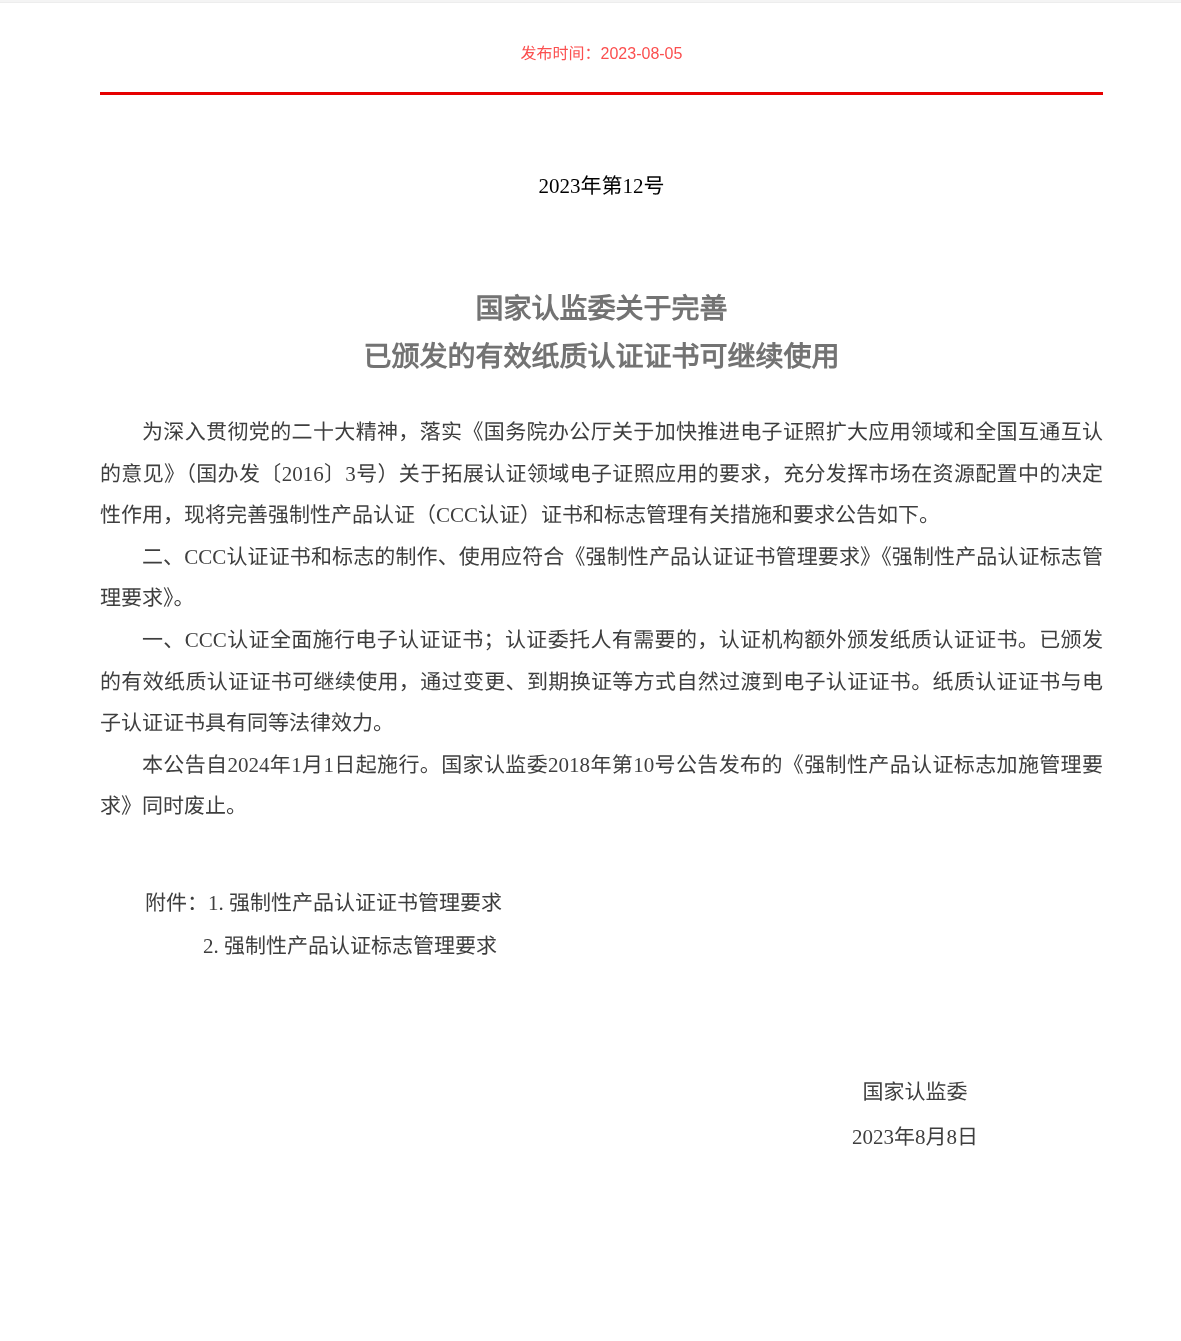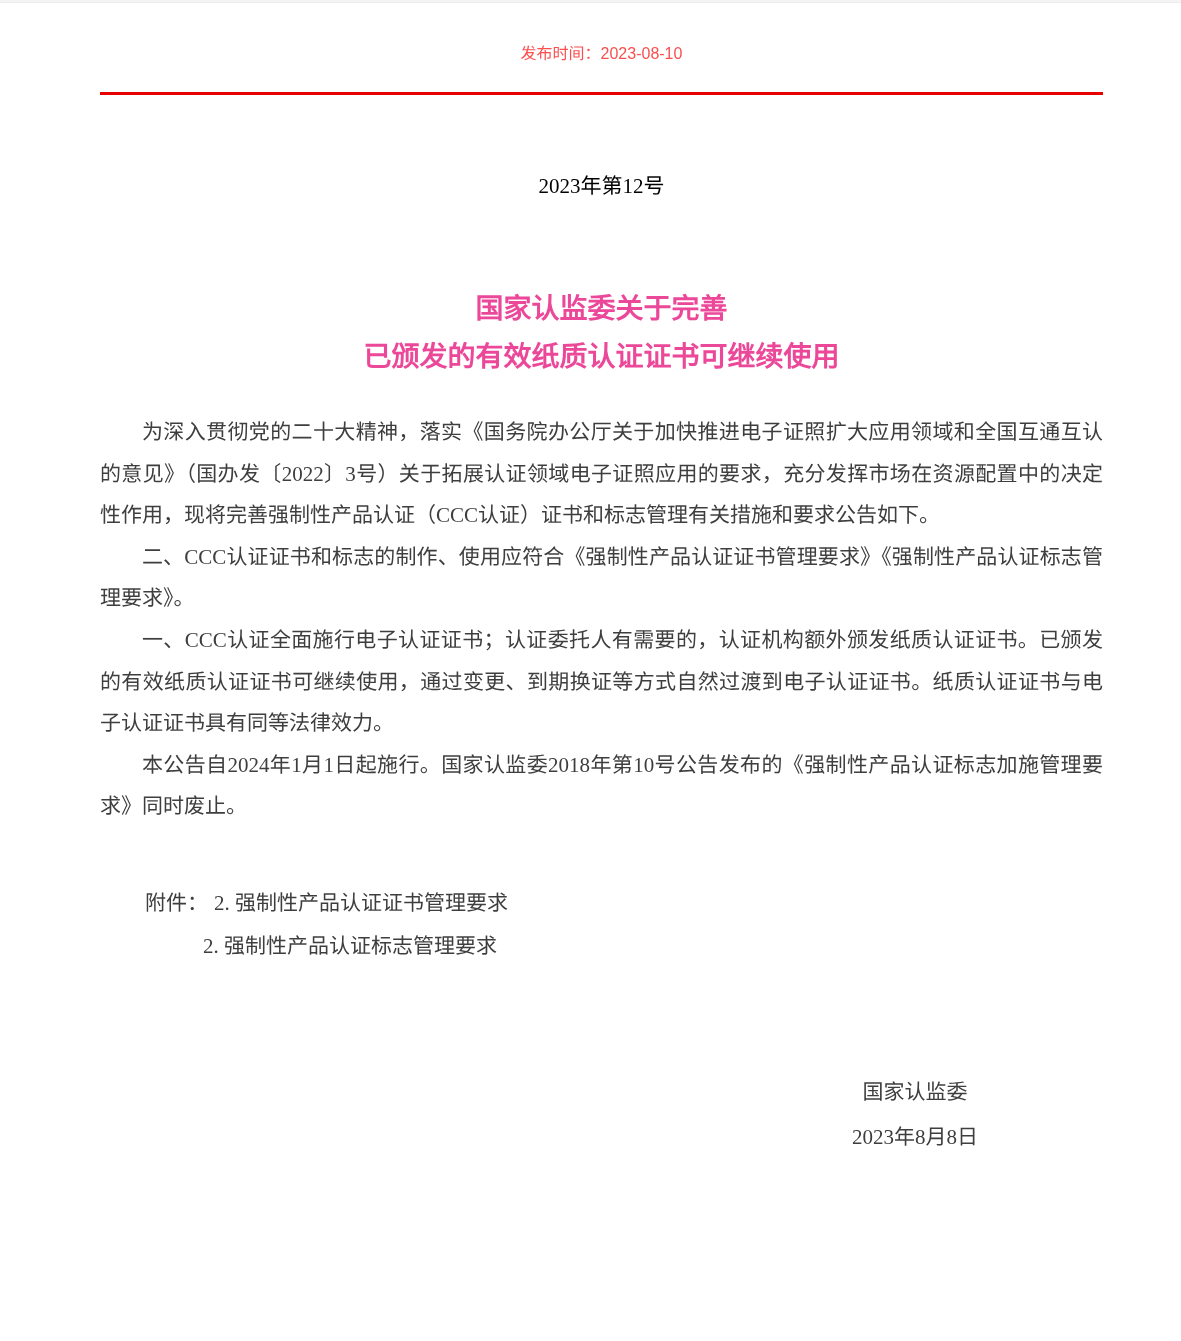--- a/index.html
+++ b/index.html
@@ -56,21 +56,21 @@
     line-height:30px;
     color:#000000;
   }
   .doc-title{
     margin-top:84px;
     text-align:center;
     font-family:"Liberation Sans", sans-serif;
     font-weight:bold;
     font-size:28px;
     line-height:48px;
-    color:#ec4899;
+    color:#737373;
   }
   .doc-body{
     margin-top:31px;
     font-size:21px;
     line-height:41.6px;
     text-align:justify;
     text-justify:inter-ideograph;
     color:var(--body-text);
   }
   .doc-body p{
@@ -78,62 +78,62 @@
     margin:0;
   }
   .attachments{
     margin-top:54px;
     font-size:21px;
     line-height:43px;
     color:var(--body-text);
   }
   .attach-line1{padding-left:45px;}
   .attach-line2{padding-left:103px;}
-  .attach-label{margin-right:6px;}
+  .attach-label{margin-right:0;}
   .attach-link{color:var(--body-text);text-decoration:none;cursor:pointer;}
   .signature{
     margin-top:102px;
     margin-left:auto;
     margin-right:125px;
     width:max-content;
     text-align:center;
     font-size:21px;
     line-height:45px;
     color:var(--body-text);
   }
 </style>
 </head>
 <body>
 
 <div class="top-strip"></div>
 
 <div class="content">
 
 
-  <div class="publish-time">发布时间：2023-08-10</div>
+  <div class="publish-time">发布时间：2023-08-05</div>
 
   <div class="red-divider"></div>
 
   <div class="doc-number">2023年第12号</div>
 
   <div class="doc-title">
     <div>国家认监委关于完善</div>
     <div>已颁发的有效纸质认证证书可继续使用</div>
   </div>
 
   <div class="doc-body">
-    <p>为深入贯彻党的二十大精神，落实《国务院办公厅关于加快推进电子证照扩大应用领域和全国互通互认的意见》（国办发〔2022〕3号）关于拓展认证领域电子证照应用的要求，充分发挥市场在资源配置中的决定性作用，现将完善强制性产品认证（CCC认证）证书和标志管理有关措施和要求公告如下。</p>
+    <p>为深入贯彻党的二十大精神，落实《国务院办公厅关于加快推进电子证照扩大应用领域和全国互通互认的意见》（国办发〔2016〕3号）关于拓展认证领域电子证照应用的要求，充分发挥市场在资源配置中的决定性作用，现将完善强制性产品认证（CCC认证）证书和标志管理有关措施和要求公告如下。</p>
     <p>二、CCC认证证书和标志的制作、使用应符合《强制性产品认证证书管理要求》《强制性产品认证标志管理要求》。</p>
     <p>一、CCC认证全面施行电子认证证书；认证委托人有需要的，认证机构额外颁发纸质认证证书。已颁发的有效纸质认证证书可继续使用，通过变更、到期换证等方式自然过渡到电子认证证书。纸质认证证书与电子认证证书具有同等法律效力。</p>
     <p>本公告自2024年1月1日起施行。国家认监委2018年第10号公告发布的《强制性产品认证标志加施管理要求》同时废止。</p>
   </div>
 
   <div class="attachments">
     <div class="attach-line1">
-      <span class="attach-label">附件：</span><span class="attach-link">2. 强制性产品认证证书管理要求</span>
+      <span class="attach-label">附件：</span><span class="attach-link">1. 强制性产品认证证书管理要求</span>
     </div>
     <div class="attach-line2">
       <span class="attach-link">2. 强制性产品认证标志管理要求</span>
     </div>
   </div>
 
   <div class="signature">
     <div>国家认监委</div>
     <div>2023年8月8日</div>
   </div>

